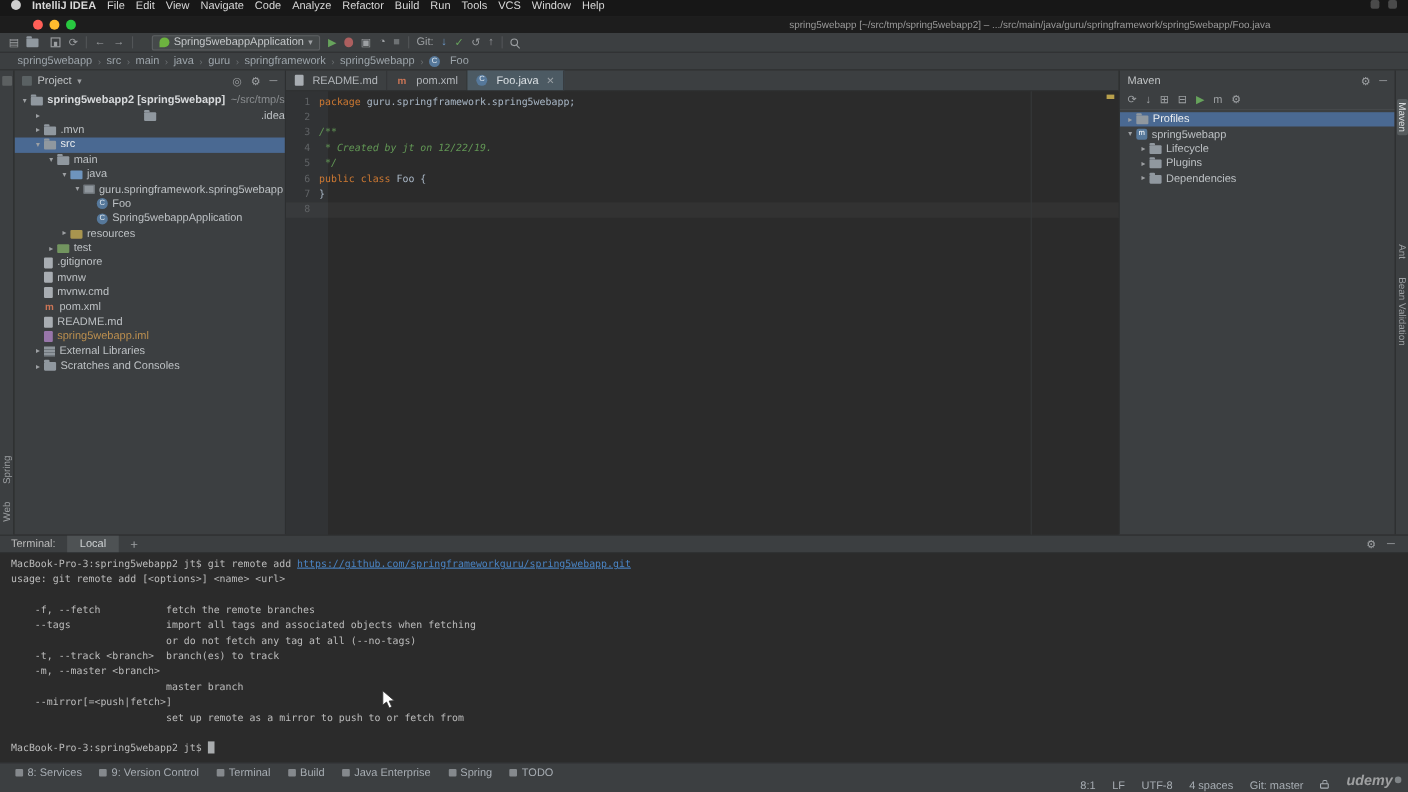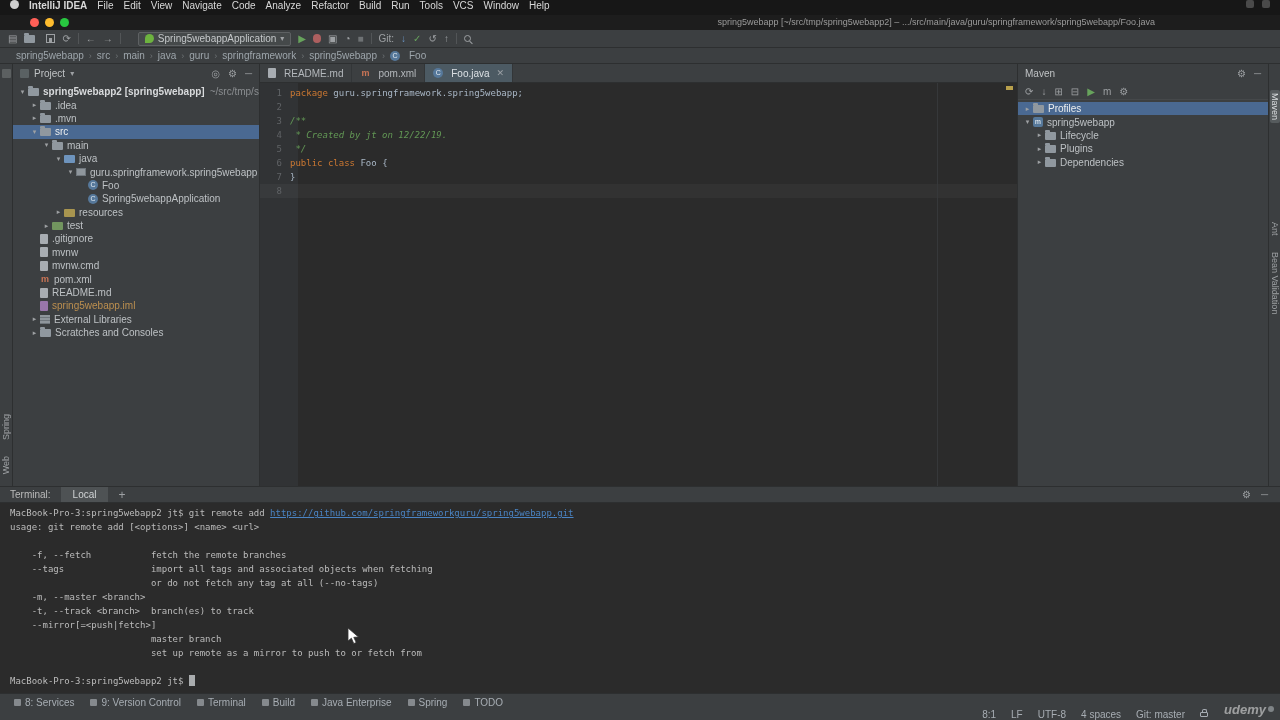--- a/index.html
+++ b/index.html
@@ -256,21 +256,21 @@
           <span>─</span>
         </span>
       </div>
       <div class="tree">
           <div class="tree-row" style="padding-left: 4px;">
             <span class="arrow">▾</span>
             <span class="icon i-folder-project"></span>
             <span class="tree-label bold">spring5webapp2 [spring5webapp]</span>
             <span class="tree-suffix">~/src/tmp/spri</span>
           </div>
-          <div class="tree-row" style="padding-left: 16px;">
+          <div class="tree-row" style="padding-left: 16px; justify-content: space-between;">
             <span class="arrow">▸</span>
             <span class="icon i-folder"></span>
             <span class="tree-label">.idea</span>
           </div>
           <div class="tree-row" style="padding-left: 16px;">
             <span class="arrow">▸</span>
             <span class="icon i-folder"></span>
             <span class="tree-label">.mvn</span>
           </div>
           <div class="tree-row sel" style="padding-left: 16px;">
@@ -475,24 +475,24 @@
     </span>
   </div>
 
   <div class="terminal">
       <div class="t-line"><span class="t-pl">MacBook-Pro-3:spring5webapp2 jt$ git remote add </span><span class="t-link">https://github.com/springframeworkguru/spring5webapp.git</span></div>
       <div class="t-line"><span class="t-pl">usage: git remote add [&lt;options&gt;] &lt;name&gt; &lt;url&gt;</span></div>
       <div class="t-line"></div>
       <div class="t-line"><span class="t-pl">    -f, --fetch           fetch the remote branches</span></div>
       <div class="t-line"><span class="t-pl">    --tags                import all tags and associated objects when fetching</span></div>
       <div class="t-line"><span class="t-pl">                          or do not fetch any tag at all (--no-tags)</span></div>
+      <div class="t-line"><span class="t-pl">    -t, --track &lt;branch&gt;  branch(es) to track</span></div>
       <div class="t-line"><span class="t-pl">    -m, --master &lt;branch&gt;</span></div>
-      <div class="t-line"><span class="t-pl">    -t, --track &lt;branch&gt;  branch(es) to track</span></div>
+      <div class="t-line"><span class="t-pl">                          master branch</span></div>
       <div class="t-line"><span class="t-pl">    --mirror[=&lt;push|fetch&gt;]</span></div>
-      <div class="t-line"><span class="t-pl">                          master branch</span></div>
       <div class="t-line"><span class="t-pl">                          set up remote as a mirror to push to or fetch from</span></div>
       <div class="t-line"></div>
       <div class="t-line"><span class="t-pl">MacBook-Pro-3:spring5webapp2 jt$ </span><span class="cursor"></span></div>
     </div>
 
   <div class="footer">
     <div class="toolbuttons">
         <div class="tbtn">
           <span class="tb-icon"></span>
           <span>8: Services</span>

